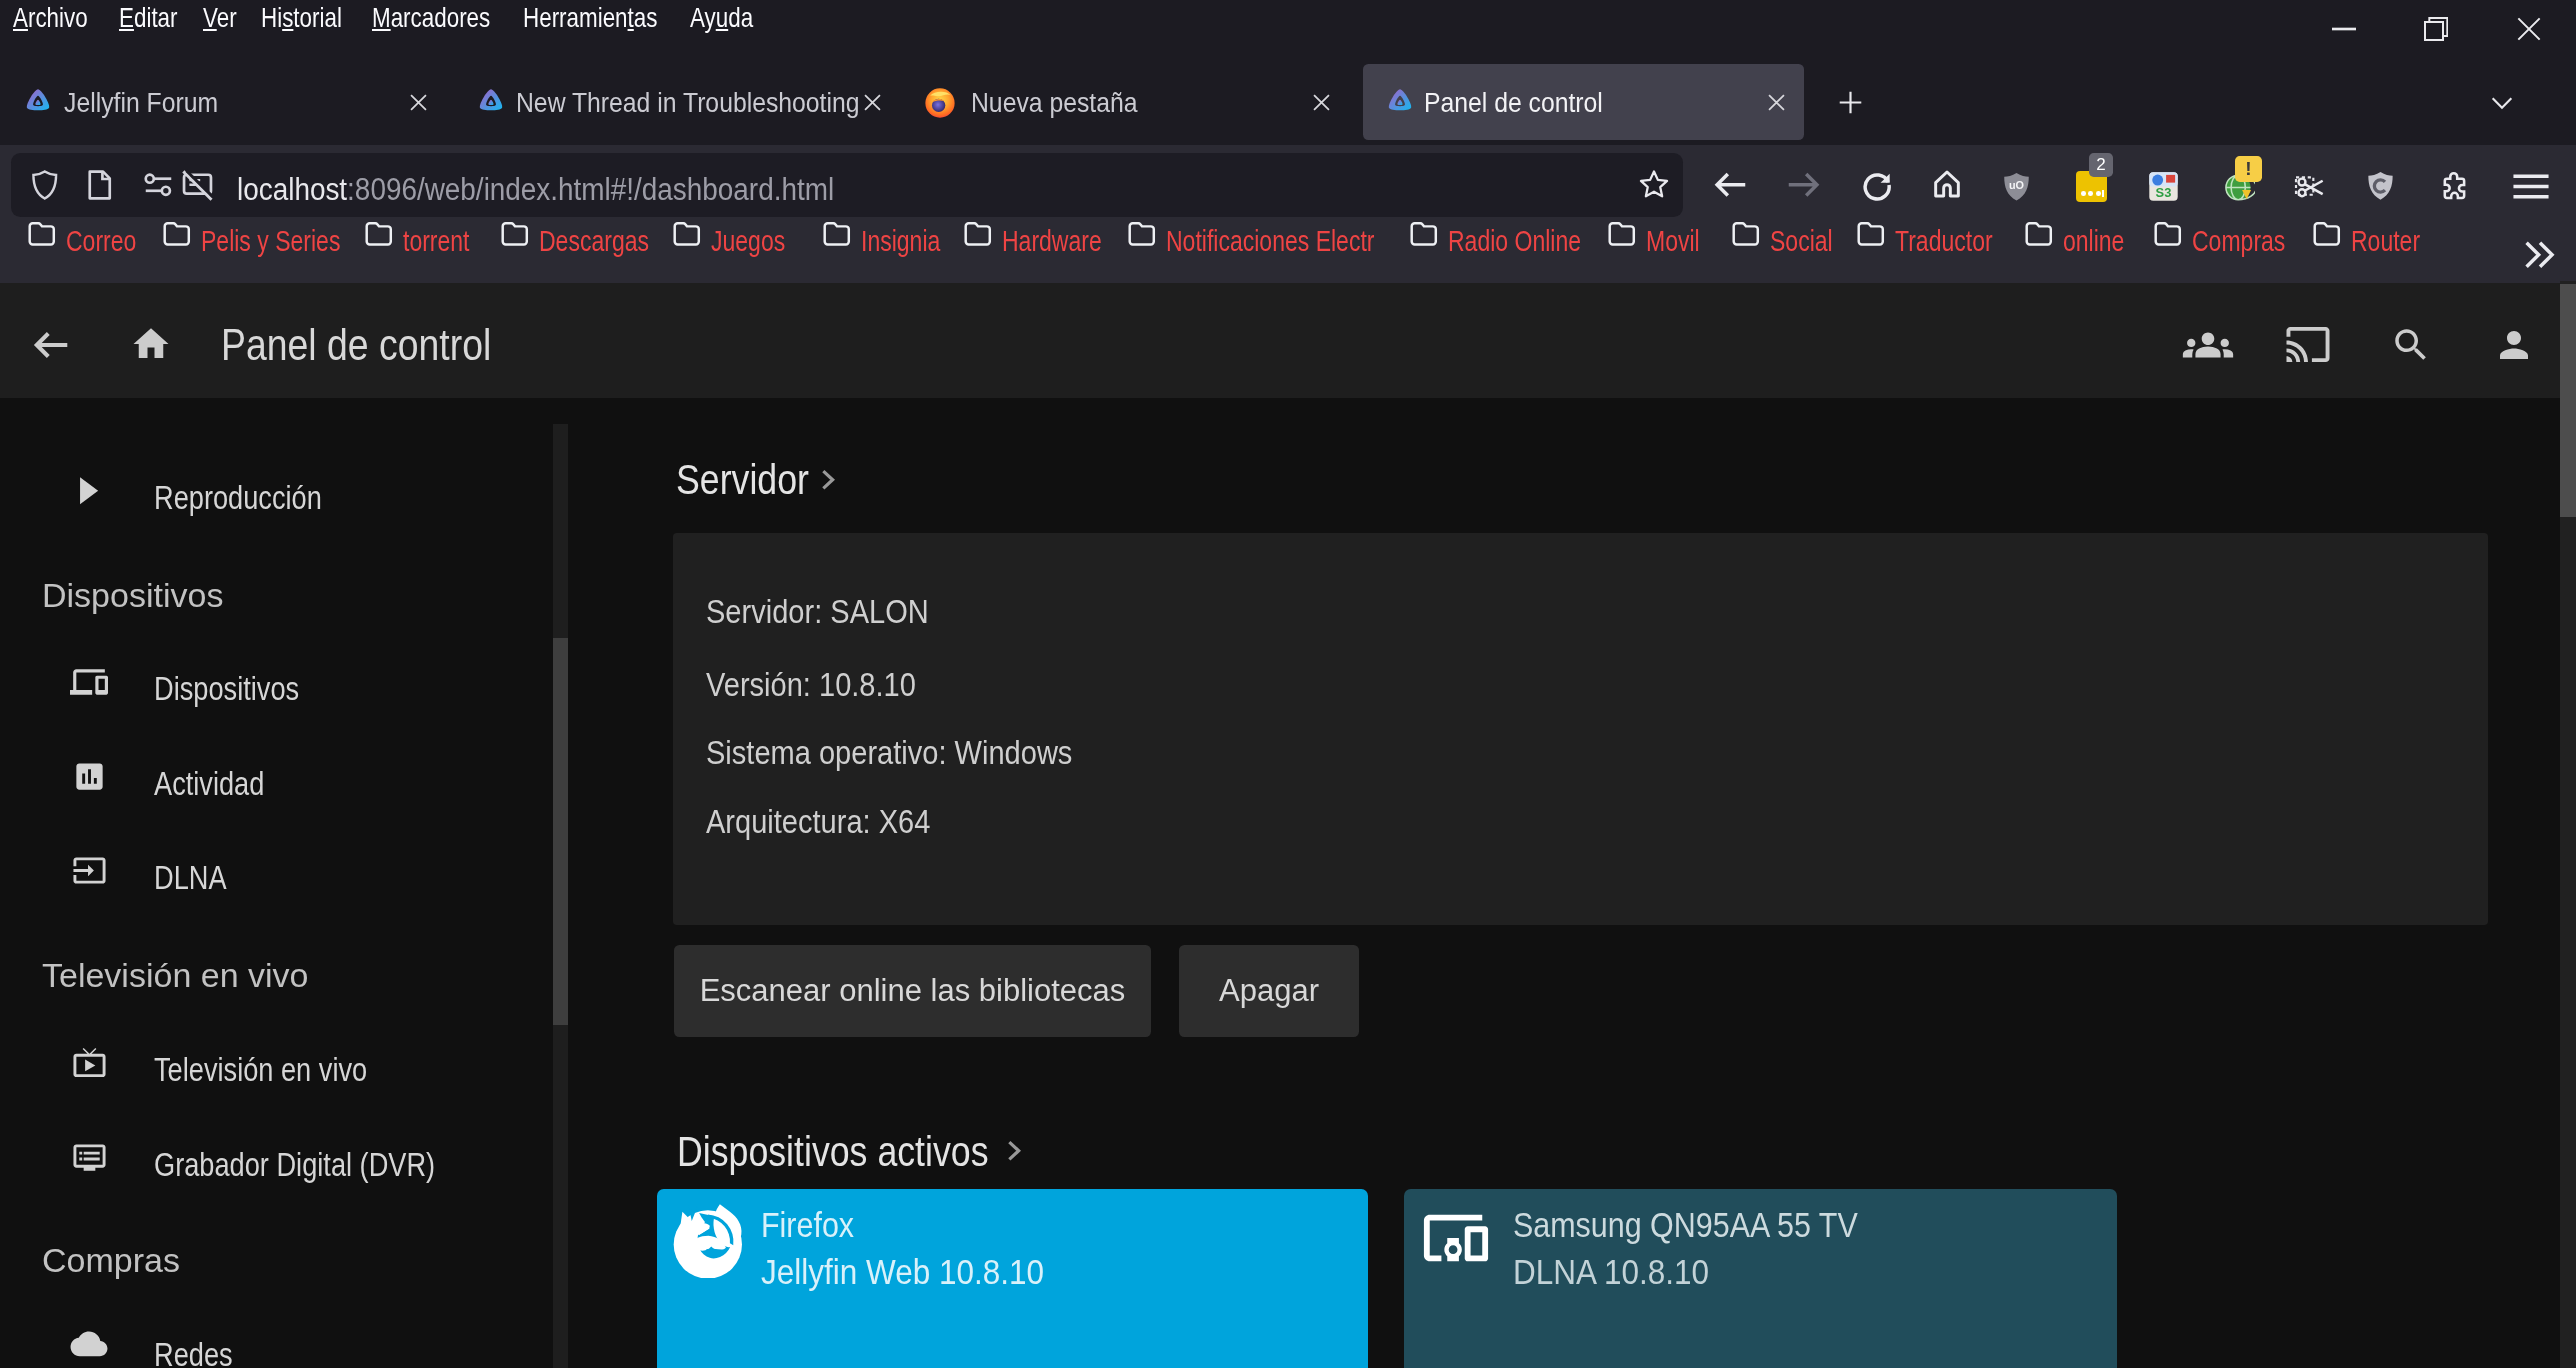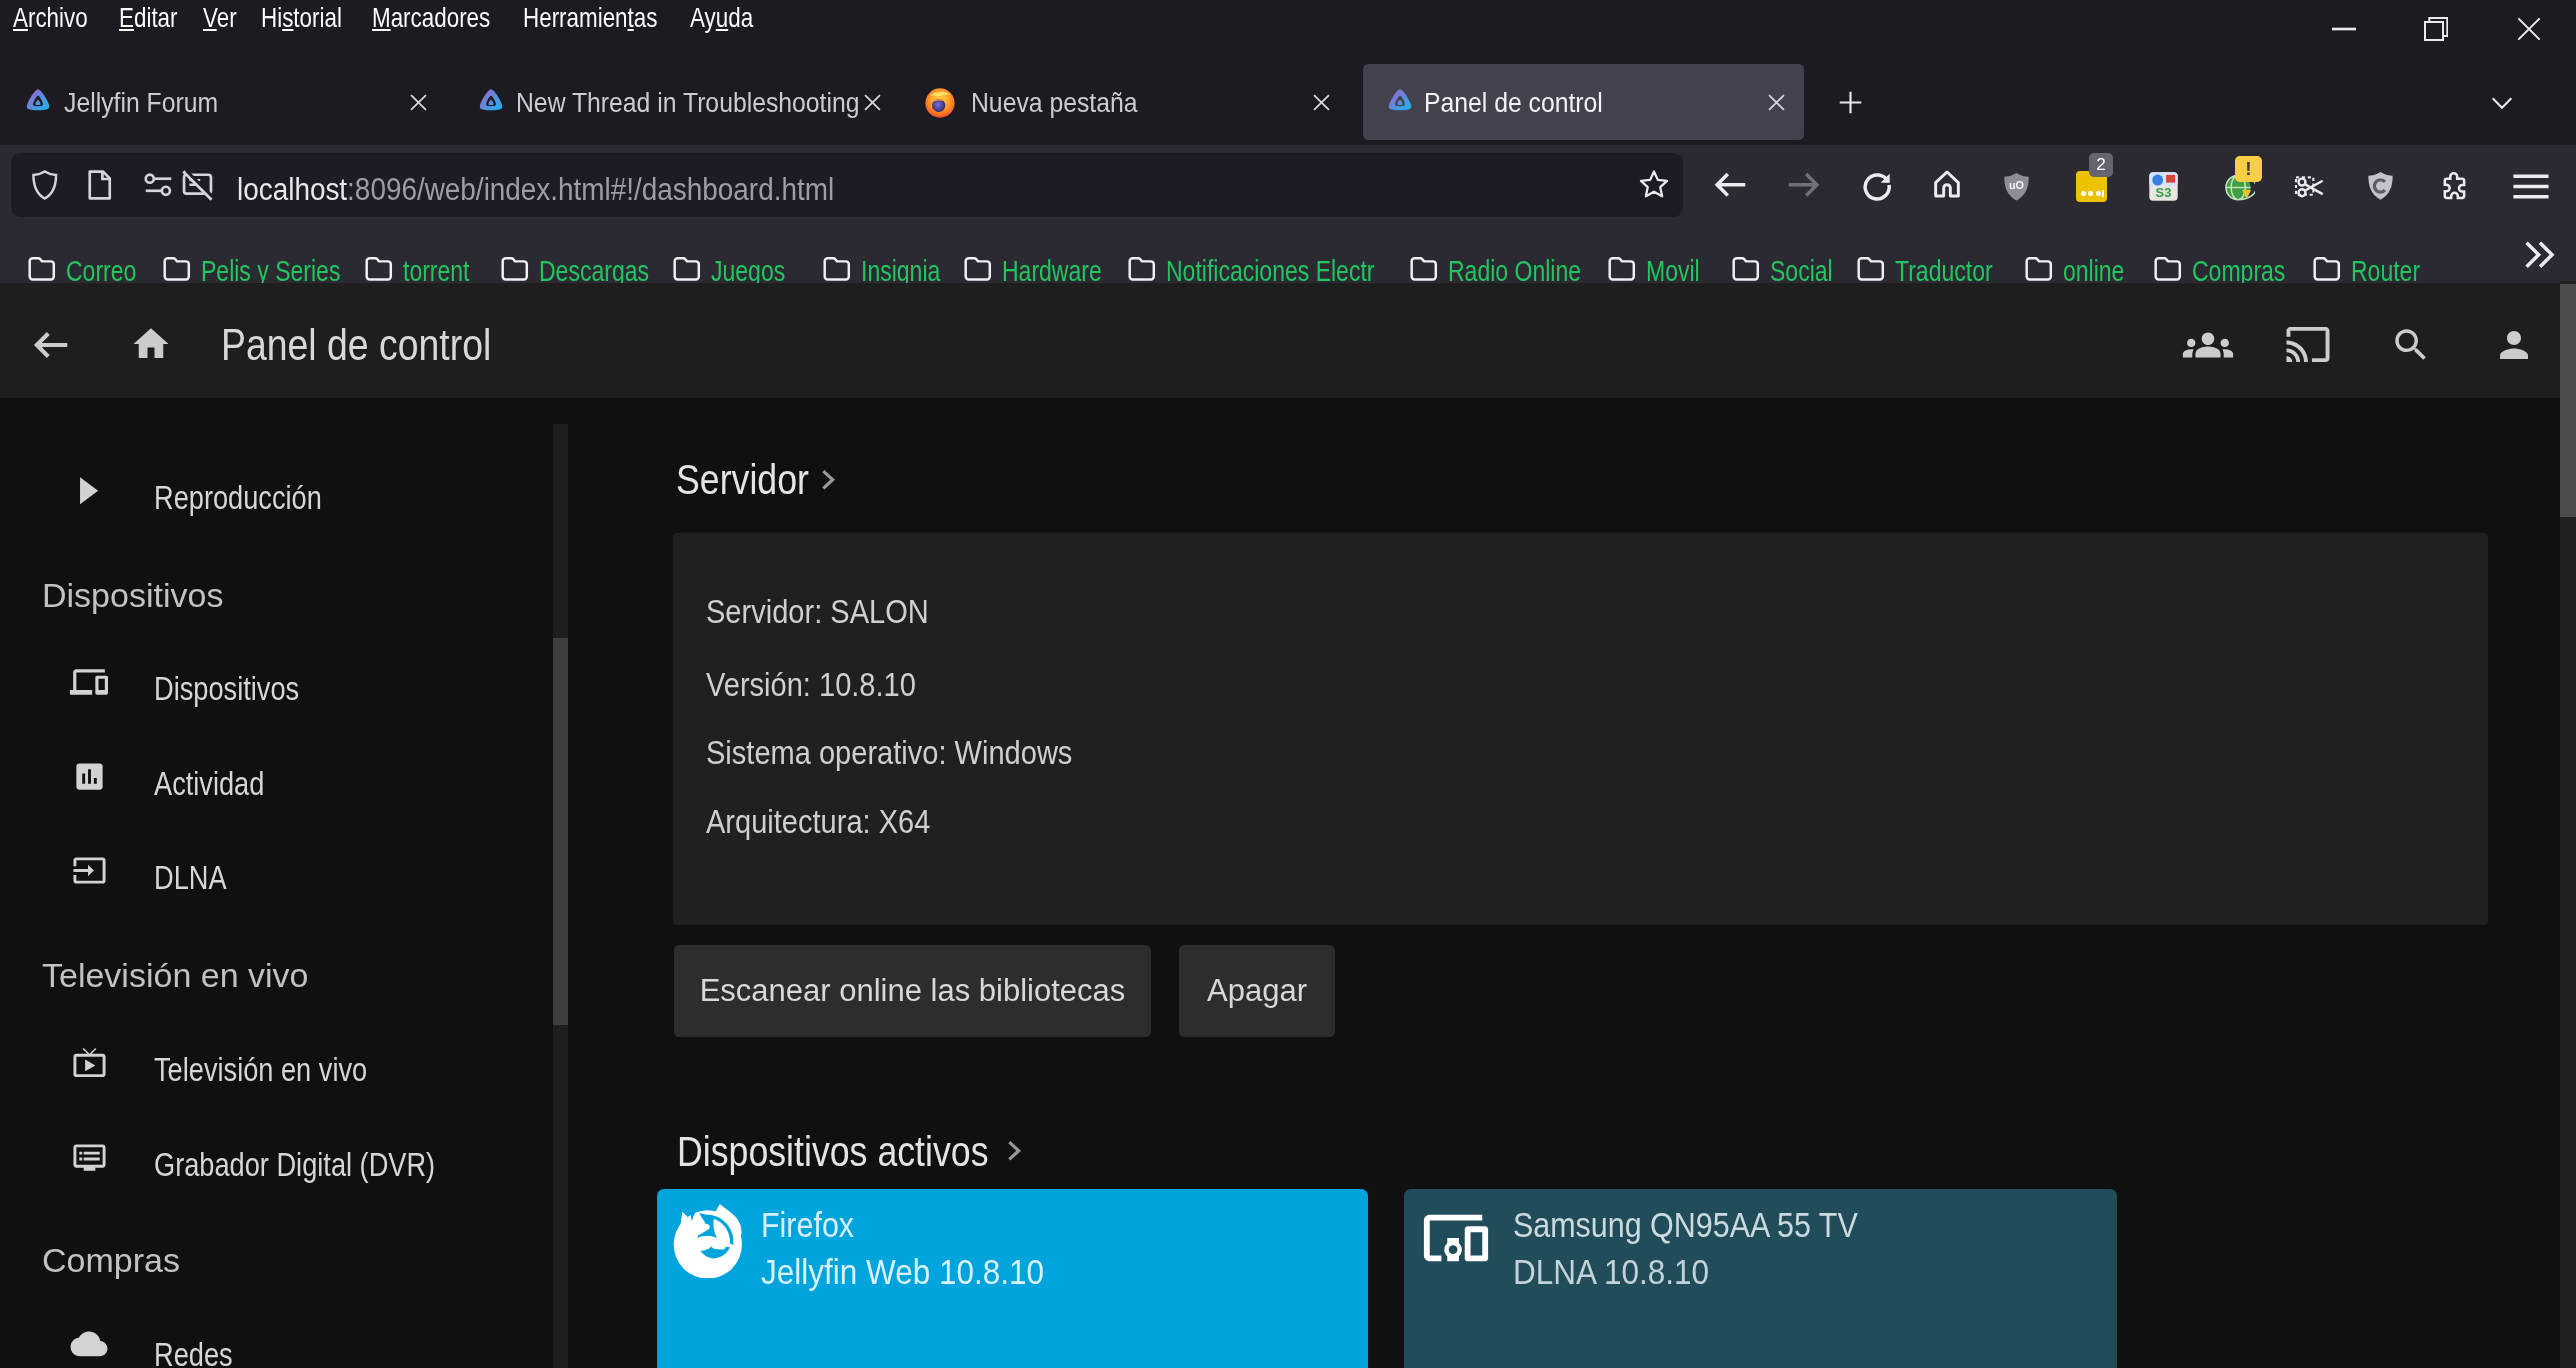--- a/index.html
+++ b/index.html
@@ -3,21 +3,21 @@
 *{margin:0;padding:0;box-sizing:border-box}
 html,body{width:2576px;height:1369px;background:#101010;font-family:"Liberation Sans",sans-serif;overflow:hidden;position:relative}
 .abs{position:absolute}
 #chrome{position:absolute;left:0;top:0;width:2576px;height:283px;background:#1c1b22}
 #navrow{position:absolute;left:0;top:145px;width:2576px;height:138px;background:#2b2a33}
 .mitem{position:absolute;top:4px;font-size:28px;line-height:28px;color:#fbfbfe;white-space:pre;display:inline-block;transform:scaleX(.8);transform-origin:0 0}
 .ttl{position:absolute;top:89px;font-size:27.5px;line-height:27.5px;color:#cbcbd2;white-space:nowrap;display:inline-block;transform:scaleX(.9);transform-origin:0 0}
 svg{display:block}
 #urlfield{position:absolute;left:10.7px;top:153px;width:1672px;height:64px;border-radius:9.4px;background:#1d1c24}
 .urltxt{position:absolute;left:237px;top:174px;font-size:31px;line-height:31px;white-space:pre;display:inline-block;transform:scaleX(.9);transform-origin:0 0}
-.bm{position:absolute;top:225px;height:58px;display:flex;align-items:flex-end;color:#22c55e;font-size:29.5px;white-space:pre}
+.bm{position:absolute;top:219px;height:58px;display:flex;align-items:flex-start;color:#ef4444;font-size:29.5px;white-space:pre}
 .bl{display:inline-block;transform:scaleX(.78) translateY(4.7px);transform-origin:0 50%}
 .bm svg{margin-right:9.4px}
 #app{position:absolute;left:0;top:283px;width:2576px;height:1085px;background:#101010}
 
 .sideh{position:absolute;left:42px;font-size:34px;line-height:39px;color:#c2c2c2;white-space:nowrap}
 .sidei{position:absolute;left:154px;font-size:34px;line-height:36px;color:#d6d6d6;white-space:nowrap;display:inline-block;transform:scaleX(.8);transform-origin:0 0}
 .cardline{position:absolute;left:706px;font-size:33px;line-height:33px;color:#cfcfcf;white-space:nowrap;display:inline-block;transform:scaleX(.88);transform-origin:0 0}
 .h2{position:absolute;font-size:42px;color:#e4e4e4;white-space:nowrap;display:inline-block;transform:scaleX(.85);transform-origin:0 0}
 .btn{position:absolute;top:945px;height:92px;border-radius:5.4px;background:#2d2d2d;color:#d8d8d8;font-size:31px;display:flex;align-items:center;justify-content:center;white-space:pre}
 .devtxt1{position:absolute;top:1205px;font-size:35px;line-height:40px;white-space:nowrap;display:inline-block;transform:scaleX(.87);transform-origin:0 0}
@@ -299,21 +299,21 @@
 <span class="h2" style="left:676px;top:456px">Servidor</span>
 <svg class="abs" style="left:820px;top:469px" width="16" height="21.5" viewBox="0 0 12 16">
       <path d="M2.5 1.5 L9.5 8 L2.5 14.5" fill="none" stroke="#999" stroke-width="2.4"></path>
     </svg>
 <div class="abs" style="left:673px;top:533px;width:1815px;height:392px;background:#202020;border-radius:4px"></div>
 <span class="cardline" style="top:595px">Servidor: SALON</span>
 <span class="cardline" style="top:668px">Versión: 10.8.10</span>
 <span class="cardline" style="top:736px">Sistema operativo: Windows</span>
 <span class="cardline" style="top:805px">Arquitectura: X64</span>
 <div class="btn" style="left:674px;width:477px">Escanear online las bibliotecas</div>
-<div class="btn" style="left:1179px;width:156px">Apagar</div>
+<div class="btn" style="left:1179px;width:180px">Apagar</div>
 <span class="h2" style="left:677px;top:1128px">Dispositivos activos</span>
 <svg class="abs" style="left:1006px;top:1140px" width="16" height="21.5" viewBox="0 0 12 16">
       <path d="M2.5 1.5 L9.5 8 L2.5 14.5" fill="none" stroke="#999" stroke-width="2.4"></path>
     </svg>
 <div class="abs" style="left:657px;top:1189px;width:711px;height:215px;background:#00a4dc;border-radius:6.7px"></div>
 <svg class="abs" style="left:671px;top:1203px" width="75" height="75" viewBox="0 0 112 112">
 <circle cx="55" cy="62" r="51" fill="#fff"></circle>
 <path d="M14 34 L17 13 L30 26 L15 40 Z" fill="#fff"></path>
 <ellipse cx="66" cy="52" rx="26" ry="31" transform="rotate(15 66 52)" fill="#00a4dc"></ellipse>
 <path d="M26 3 L31 27 L40 4 L33 13 Z" fill="#00a4dc"></path>

